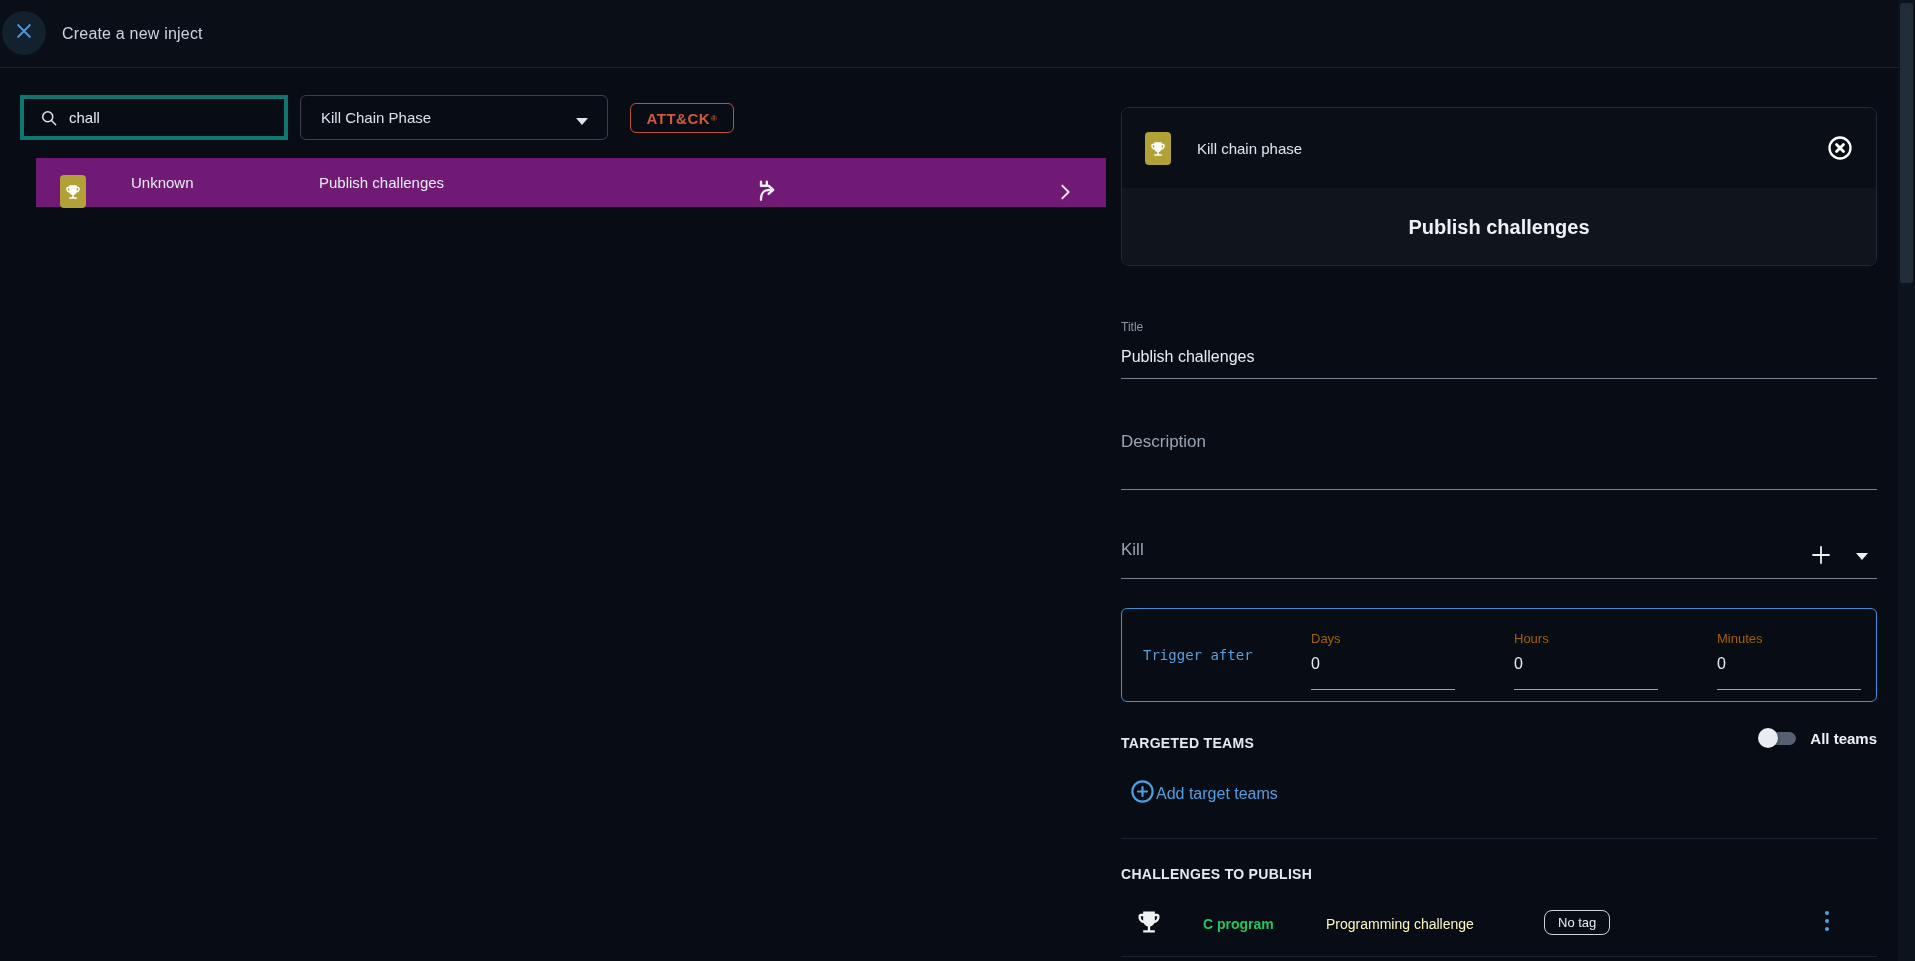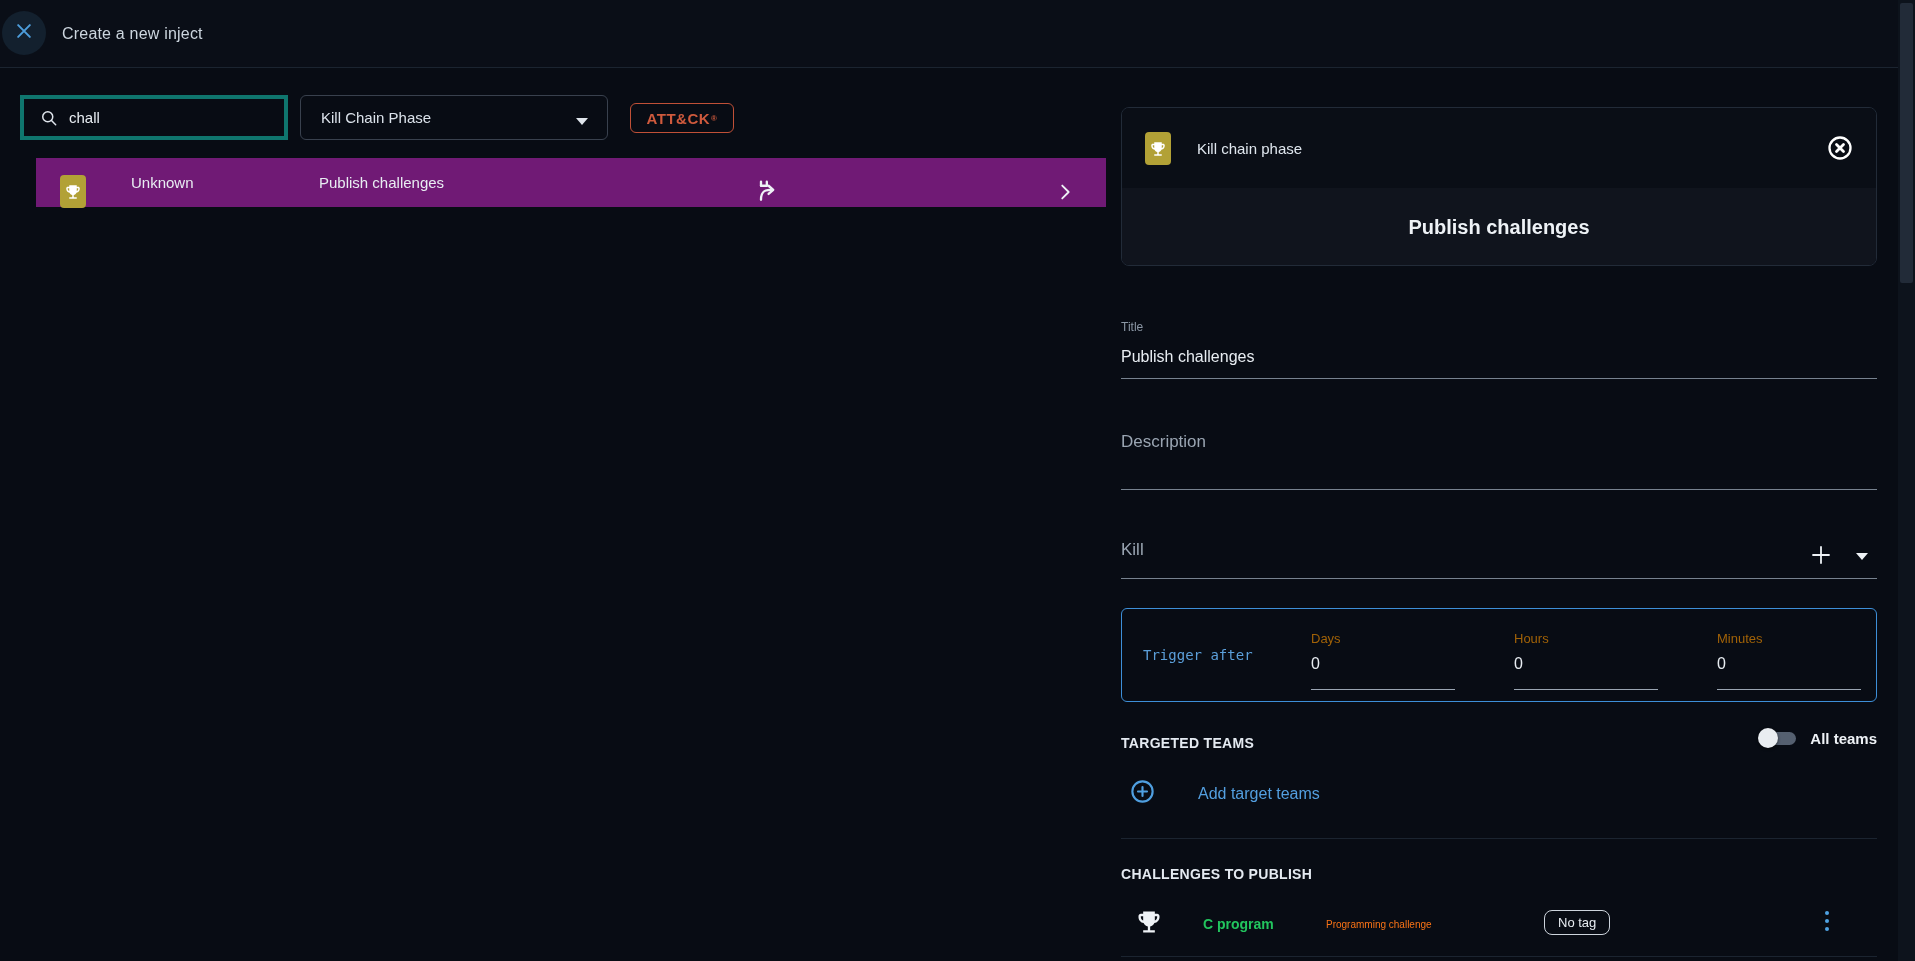--- a/index.html
+++ b/index.html
@@ -69,27 +69,27 @@
   .t-col .t-input { position:absolute; top:46px; width:140px; background:transparent; border:none; outline:none;
     color:#e8edf2; font-size:16px; font-family:"Liberation Sans",sans-serif; }
   .t-col .t-line { position:absolute; top:80px; width:144px; height:1px; background:#9aa5b2; }
   .section-heading { position:absolute; left:0; font-size:14px; font-weight:bold; color:#e4eaf1; letter-spacing:.3px; }
   .all-teams { position:absolute; top:727px; right:0; display:flex; align-items:center; gap:10px; }
   .switch { position:relative; width:42px; height:22px; cursor:pointer; }
   .switch .track { position:absolute; left:4px; top:5px; width:34px; height:13px; border-radius:7px; background:#556070; }
   .switch .thumb { position:absolute; left:0; top:1px; width:20px; height:20px; border-radius:50%;
     background:#e9edf1; box-shadow:0 1px 3px rgba(0,0,0,.6); }
   .all-teams-label { font-size:15px; font-weight:bold; color:#eef2f6; }
-  .add-teams { position:absolute; left:8px; top:778px; display:flex; align-items:center; gap:42px; cursor:pointer; }
+  .add-teams { position:absolute; left:8px; top:778px; display:flex; align-items:center; cursor:pointer; }
   .add-teams-label { font-size:16px; color:#539fe0; }
   .divider { position:absolute; left:0; width:756px; height:1px; background:#1b2430; }
   .challenge-row { position:absolute; left:0; top:895px; width:756px; height:58px; display:flex; align-items:center; }
   .ch-trophy { position:absolute; left:14px; top:13px; }
   .ch-name { position:absolute; left:82px; font-size:14px; font-weight:bold; color:#22c55e; }
-  .ch-cat { position:absolute; left:205px; font-size:10px; color:#f97316; }
+  .ch-cat { position:absolute; left:205px; font-size:14px; color:#fef9c3; }
   .ch-chip { position:absolute; left:423px; top:15px; border:1px solid #cdd4dc; border-radius:8px;
     padding:4px 13px; font-size:13px; color:#e8edf2; }
   .ch-dots { position:absolute; right:46px; top:14px; display:flex; flex-direction:column; gap:4px;
     cursor:pointer; padding:2px; }
   .ch-dots i { width:4px; height:4px; border-radius:50%; background:#4fa3e3; }
   
   .scrollbar { position:absolute; right:0; top:0; width:17px; height:961px; background:#0d131c; }
   .scroll-thumb { position:absolute; left:2px; top:3px; width:13px; height:280px; background:#222b38; border-radius:2px; }
 </style>
 </head>

